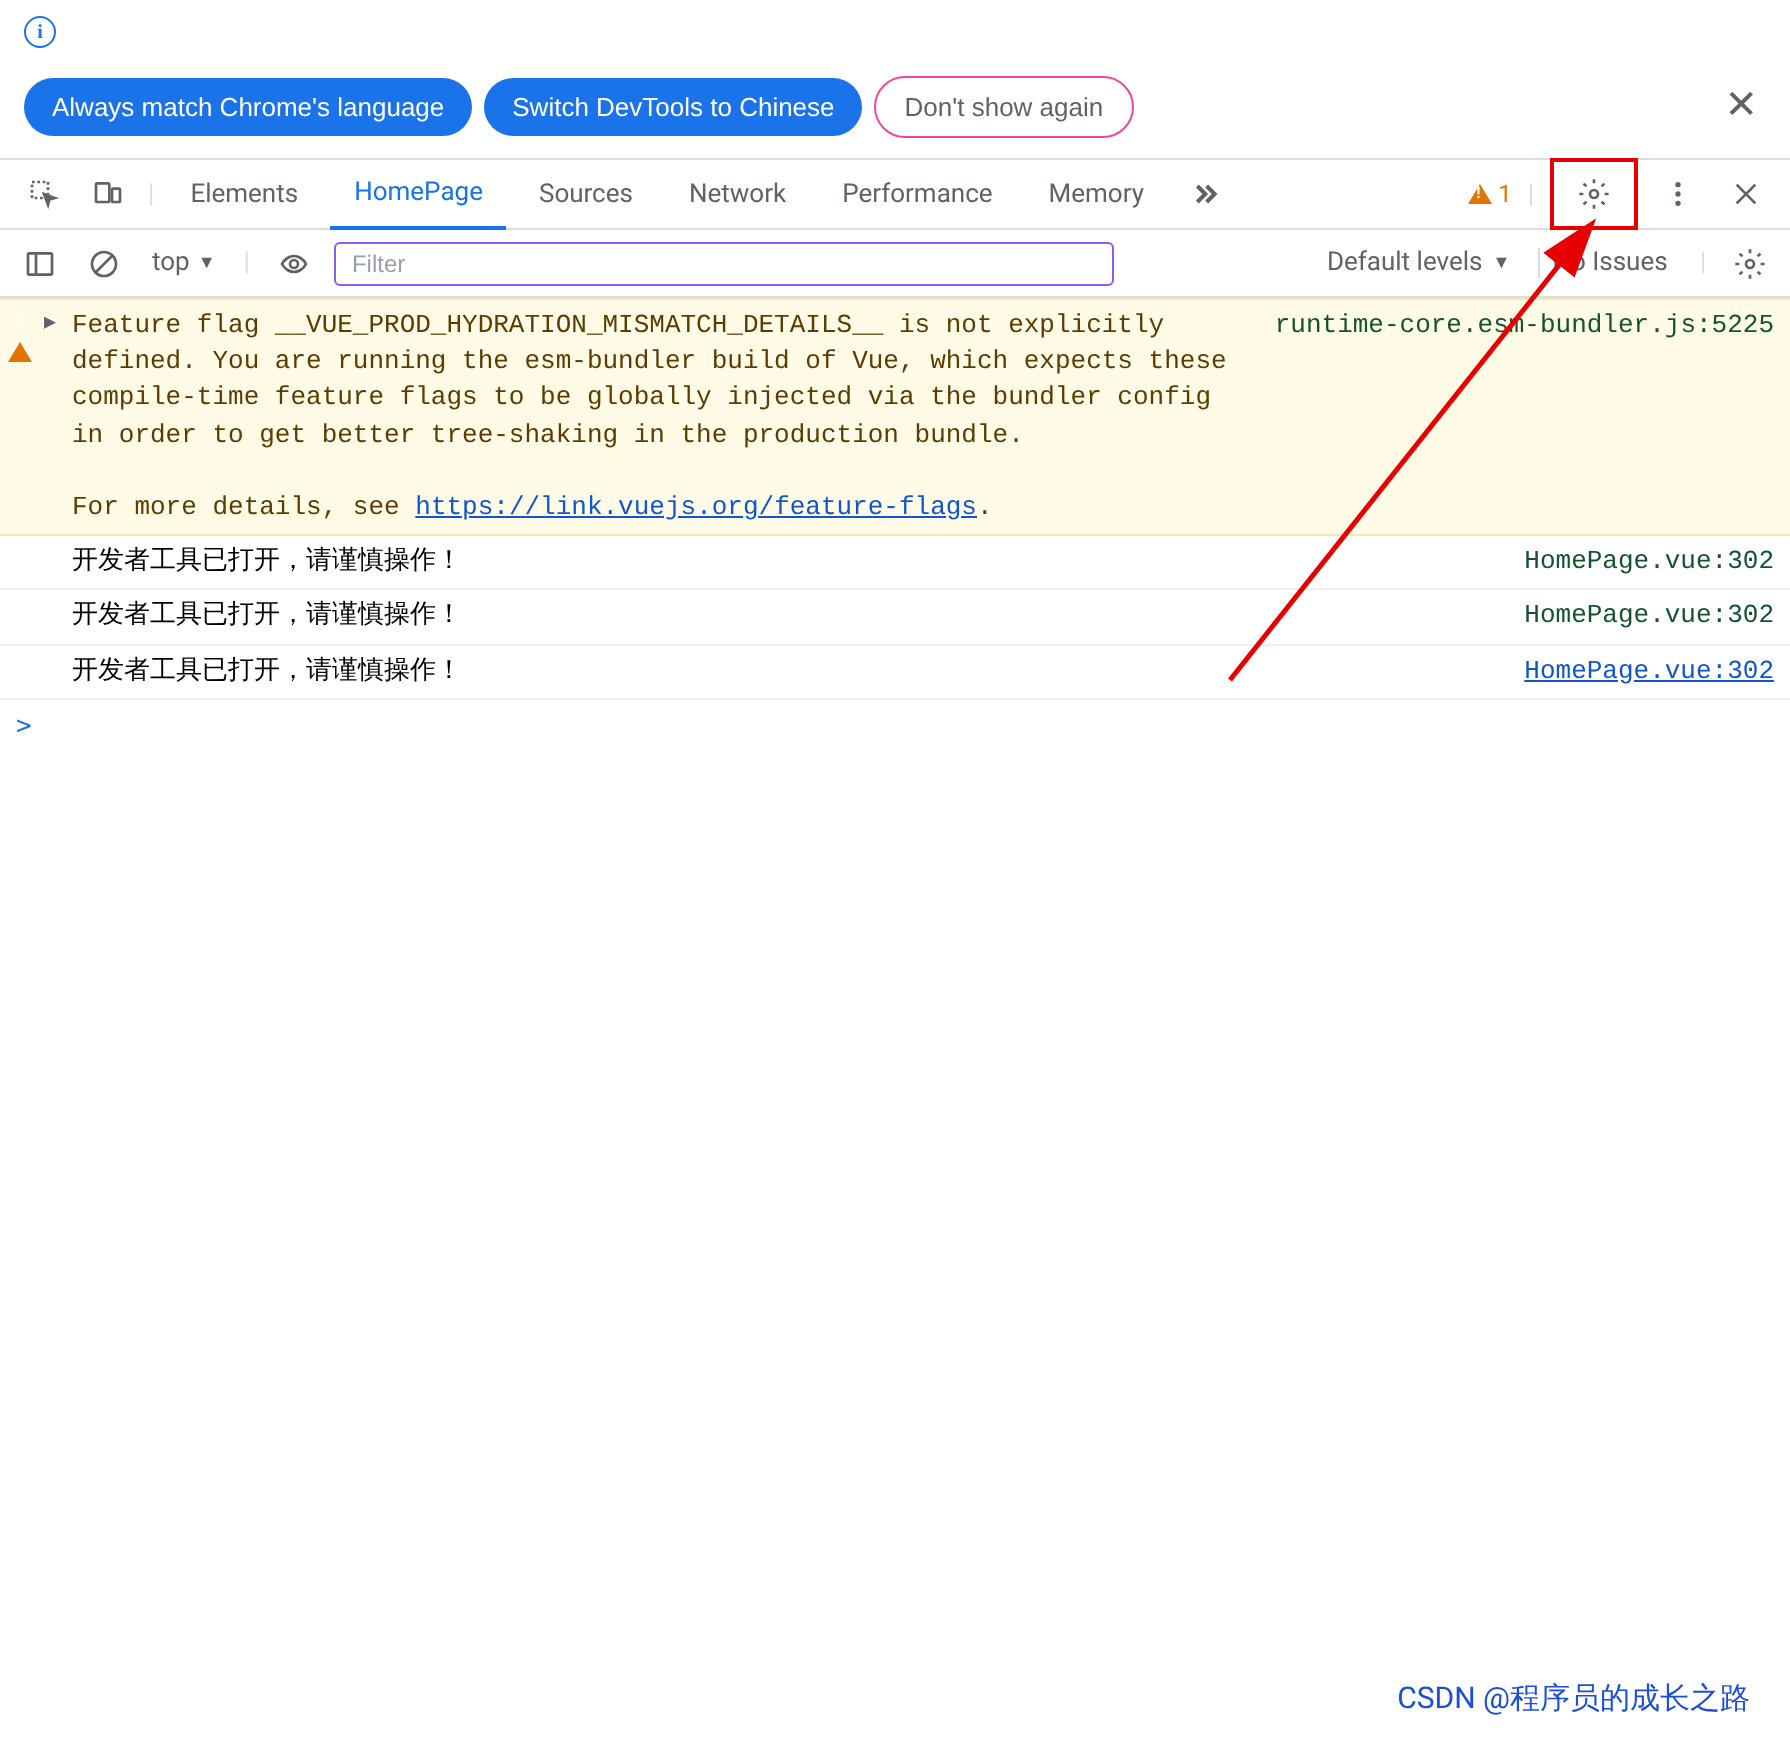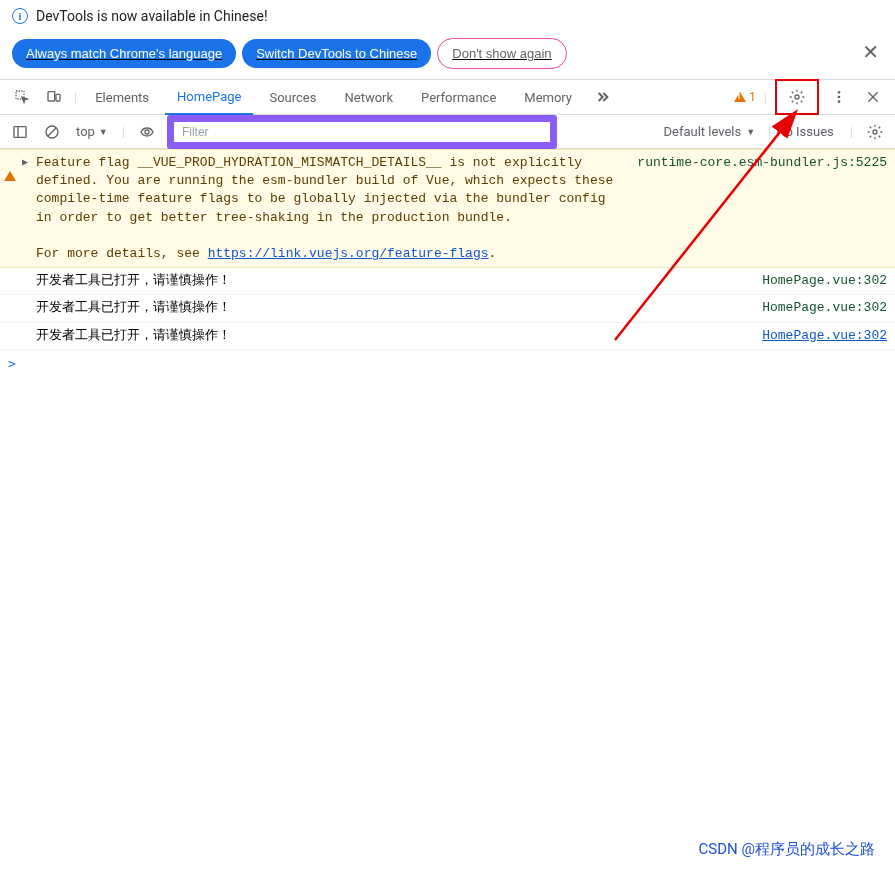--- a/index.html
+++ b/index.html
@@ -1,38 +1,38 @@
 <!DOCTYPE html>
 <html><head>
 <meta charset="utf-8">
 <style>
 * { margin: 0; padding: 0; box-sizing: border-box; }
 body { font-family: -apple-system, BlinkMacSystemFont, "Segoe UI", Roboto, sans-serif; font-size: 13px; background: #fff; width: 895px; height: 879px; position: relative; overflow: hidden; }
 .info-bar { display: flex; align-items: center; padding: 8px 12px; gap: 8px; }
 .info-bar .info-icon { width: 16px; height: 16px; border: 1.5px solid #1a73e8; border-radius: 50%; display: flex; align-items: center; justify-content: center; color: #1a73e8; font-size: 10px; font-weight: bold; font-family: serif; }
 .info-text { color: #202124; font-size: 14px; }
 .close-info { position: absolute; right: 12px; top: 36px; font-size: 20px; color: #5f6368; cursor: pointer; padding: 4px; }
-.button-row { display: flex; gap: 6px; padding: 6px 12px 10px 12px; align-items: center; text-decoration: underline; }
+.button-row { display: flex; gap: 6px; padding: 6px 12px 10px 12px; align-items: center; }
 .pill-btn { border-radius: 16px; padding: 7px 14px; font-size: 13px; cursor: pointer; border: none; }
 .pill-primary { background: #1a73e8; color: #fff; }
 .pill-outline { background: #fff; color: #5f6368; border: 1px solid #ec4899; }
 .tab-bar { display: flex; align-items: center; border-top: 1px solid #dadce0; border-bottom: 1px solid #dadce0; padding: 0 8px; height: 36px; gap: 4px; position: relative; }
 .tab-bar .tool-icon { padding: 6px; color: #5f6368; cursor: pointer; display: flex; align-items: center; justify-content: center; }
 .tab-pipe { color: #dadce0; margin: 0 2px; }
 .tab { padding: 0 12px; height: 36px; display: flex; align-items: center; color: #5f6368; cursor: pointer; font-size: 13px; }
 .tab.active { color: #1a73e8; border-bottom: 2px solid #1a73e8; }
 .tab-right { margin-left: auto; display: flex; align-items: center; gap: 6px; }
 .warn-badge { color: #e37400; display: flex; align-items: center; gap: 3px; font-size: 12px; }
 .warn-triangle { width: 0; height: 0; border-left: 6px solid transparent; border-right: 6px solid transparent; border-bottom: 10px solid #e37400; position: relative; }
 .warn-triangle::after { content: "!"; position: absolute; left: -2px; top: 0px; color: #fff; font-size: 8px; font-weight: bold; }
 .gear-box { border: 2px solid #e60000; padding: 2px 6px; display: flex; align-items: center; }
 .console-toolbar { display: flex; align-items: center; border-bottom: 1px solid #dadce0; padding: 4px 8px; gap: 8px; height: 34px; }
 .console-toolbar .tool-icon { color: #5f6368; cursor: pointer; padding: 4px; display: flex; align-items: center; }
 .context-select { color: #5f6368; display: flex; align-items: center; gap: 4px; cursor: pointer; padding: 0 4px; }
-.filter-input { flex: 1; border: 7px solid #8b5cf6; border-radius: 3px; padding: 3px 8px; font-size: 12px; max-width: 390px; color: #5f6368; }
+.filter-input { flex: 1; border: 1px solid #8b5cf6; border-radius: 3px; padding: 3px 8px; font-size: 12px; max-width: 390px; color: #5f6368; }
 .filter-input::placeholder { color: #9aa0a6; }
 .levels { color: #5f6368; cursor: pointer; display: flex; align-items: center; gap: 5px; margin-left: auto; padding: 0 6px; }
 .issues { color: #5f6368; padding: 0 6px; border-left: 1px solid #dadce0; }
 .console-body { font-family: Consolas, "Courier New", monospace; font-size: 13px; }
 .log-row { display: flex; border-bottom: 1px solid #f0f0f0; padding: 4px 8px 4px 4px; line-height: 1.4; }
 .log-row.warning { background: #fffbe6; border-bottom: 1px solid #f5e9b3; border-top: 1px solid #f5e9b3; color: #5c3c00; }
 .log-icon-col { width: 18px; flex-shrink: 0; padding-top: 1px; }
 .expand-col { width: 14px; flex-shrink: 0; color: #5f6368; cursor: pointer; font-size: 10px; padding-top: 2px; }
 .log-msg { flex: 1; word-break: break-word; }
 .log-src { color: #14532d; text-align: right; white-space: nowrap; padding-left: 10px; flex-shrink: 0; }
@@ -42,21 +42,20 @@
 .watermark { position: absolute; right: 20px; bottom: 20px; color: #1d4ed8; font-size: 15px; }
 .arrow-svg { position: absolute; pointer-events: none; z-index: 100; }
 svg.icon { width: 16px; height: 16px; }
 .dropdown-arrow { font-size: 9px; }
 </style>
 </head>
 <body>
 
 <div class="info-bar">
   <span class="info-icon">i</span>
-  <span class="info-text">DevTools is now available in Chinese!</span>
 </div>
 <div class="close-info">✕</div>
 
 <div class="button-row">
   <button class="pill-btn pill-primary">Always match Chrome's language</button>
   <button class="pill-btn pill-primary">Switch DevTools to Chinese</button>
   <button class="pill-btn pill-outline">Don't show again</button>
 </div>
 
 <div class="tab-bar">

